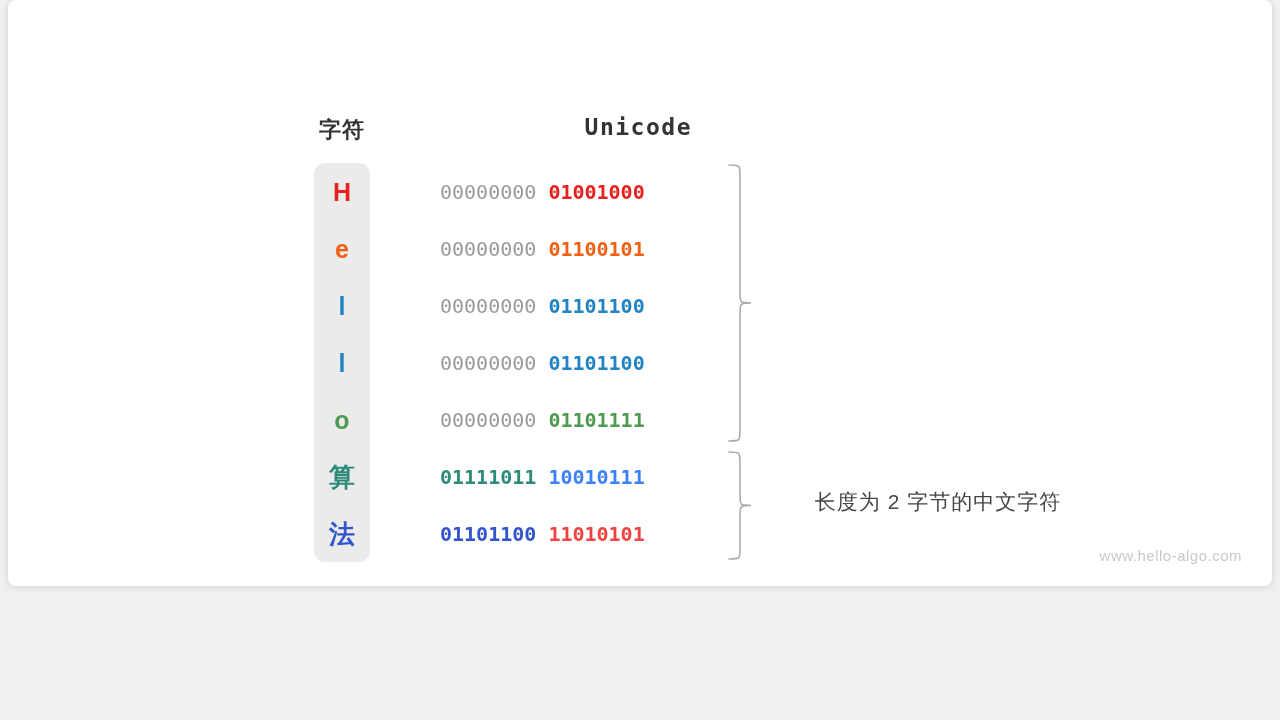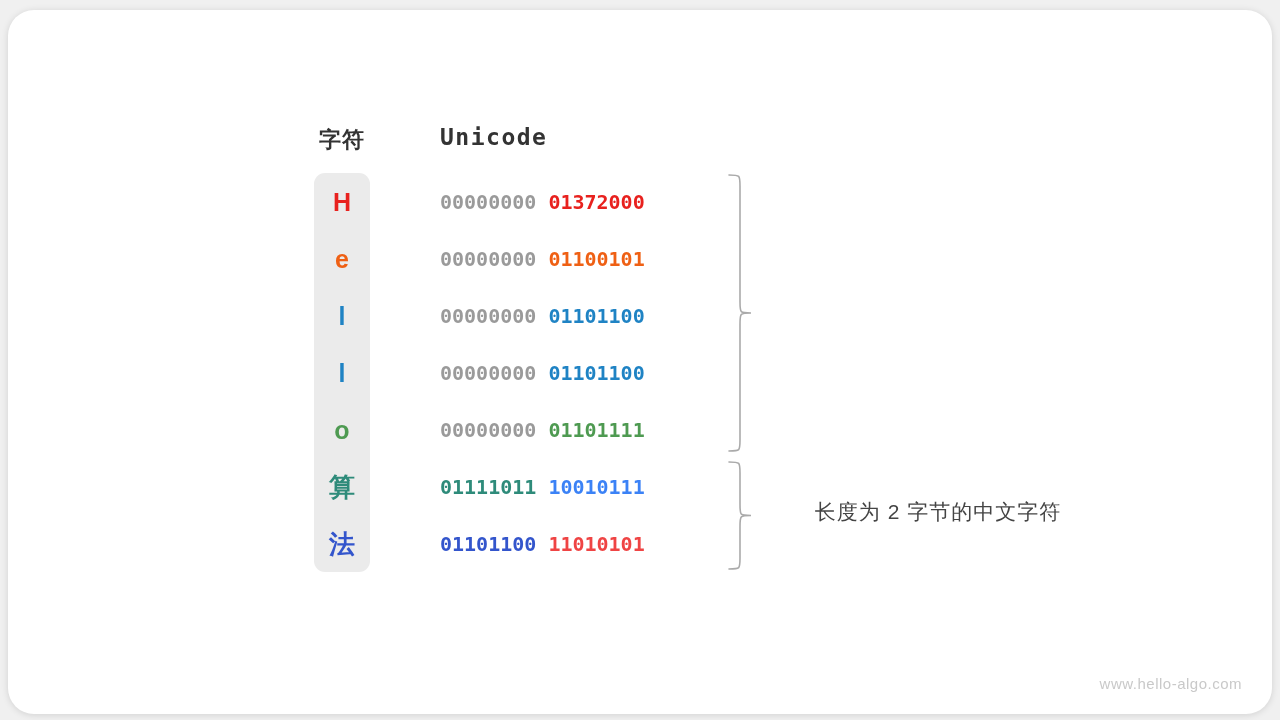--- a/index.html
+++ b/index.html
@@ -9,46 +9,46 @@
   body {
     width: 1280px;
     height: 720px;
     background: #f0f0f0;
     font-family: "Liberation Sans", "DejaVu Sans", sans-serif;
     overflow: hidden;
   }
   #card {
     position: absolute;
     left: 8px;
-    top: 10px;
+    top: 0;
     width: 1264px;
-    height: 704px;
+    height: 586px;
     background: #ffffff;
-    border-radius: 26px;
+    border-radius: 8px;
     box-shadow: 0 1px 7px rgba(0,0,0,0.13);
     overflow: hidden;
   }
   
   #hdr-char {
     position: absolute;
     left: 306px;
     top: 115px;
     width: 56px;
     text-align: center;
     font-size: 22px;
     font-weight: bold;
     color: #333333;
     letter-spacing: 1px;
   }
   #hdr-unicode {
     position: absolute;
     left: 432px;
     top: 114px;
     width: 252px;
-    text-align: left;
+    text-align: right;
     font-family: "DejaVu Sans Mono", "Liberation Mono", monospace;
     font-size: 23px;
     font-weight: bold;
     color: #333333;
     letter-spacing: 1.5px;
   }
   
   #char-pill {
     position: absolute;
     left: 306px;
@@ -78,21 +78,21 @@
     width: 252px;
     height: 28px;
     line-height: 28px;
     text-align: left;
     font-family: "DejaVu Sans Mono", "Liberation Mono", monospace;
     font-size: 20px;
     white-space: pre;
   }
   .bin-hi {
     color: #9a9a9a;
-    font-weight: bold;
+    font-weight: normal;
   }
   .bin-hi.strong {
     font-weight: bold;
   }
   .bin-lo {
     font-weight: bold;
   }
   
   .brace-svg {
     position: absolute;
@@ -139,21 +139,21 @@
   <div id="char-cells">
       <div class="char-cell" style="top: 178px; color: rgb(232, 33, 30);">H</div>
       <div class="char-cell" style="top: 235px; color: rgb(239, 96, 20);">e</div>
       <div class="char-cell" style="top: 292px; color: rgb(31, 131, 196);">l</div>
       <div class="char-cell" style="top: 349px; color: rgb(31, 131, 196);">l</div>
       <div class="char-cell" style="top: 406px; color: rgb(78, 154, 81);">o</div>
       <div class="char-cell cjk" style="top: 463px; color: rgb(46, 139, 122);">算</div>
       <div class="char-cell cjk" style="top: 520px; color: rgb(51, 85, 204);">法</div>
     </div>
   <div id="bin-rows">
-      <div class="bin-row" style="top: 178px;"><span class="bin-hi">00000000</span><span> </span><span class="bin-lo" style="color: rgb(232, 33, 30);">01372000</span></div>
+      <div class="bin-row" style="top: 178px;"><span class="bin-hi">00000000</span><span> </span><span class="bin-lo" style="color: rgb(232, 33, 30);">01001000</span></div>
       <div class="bin-row" style="top: 235px;"><span class="bin-hi">00000000</span><span> </span><span class="bin-lo" style="color: rgb(239, 96, 20);">01100101</span></div>
       <div class="bin-row" style="top: 292px;"><span class="bin-hi">00000000</span><span> </span><span class="bin-lo" style="color: rgb(31, 131, 196);">01101100</span></div>
       <div class="bin-row" style="top: 349px;"><span class="bin-hi">00000000</span><span> </span><span class="bin-lo" style="color: rgb(31, 131, 196);">01101100</span></div>
       <div class="bin-row" style="top: 406px;"><span class="bin-hi">00000000</span><span> </span><span class="bin-lo" style="color: rgb(78, 154, 81);">01101111</span></div>
       <div class="bin-row" style="top: 463px;"><span class="bin-hi strong" style="color: rgb(46, 139, 122); margin-top: 45px;">01111011</span><span> </span><span class="bin-lo" style="color: #3b82f6;">10010111</span></div>
       <div class="bin-row" style="top: 520px;"><span class="bin-hi strong" style="color: rgb(51, 85, 204);">01101100</span><span> </span><span class="bin-lo" style="color: #ef4444;">11010101</span></div>
     </div>
   <div id="braces">
       <svg class="brace-svg" width="34" height="278" viewBox="0 0 34 278" style="left: 718px; top: 164px;">
         <path d="M 3,1 C 14,1 14,1 14,12 L 14,128 C 14,139 14,139 25,139 C 14,139 14,139 14,150 L 14,266 C 14,277 14,277 3,277" fill="none" stroke="#aaaaaa" stroke-width="1.6" stroke-linecap="round"></path>

